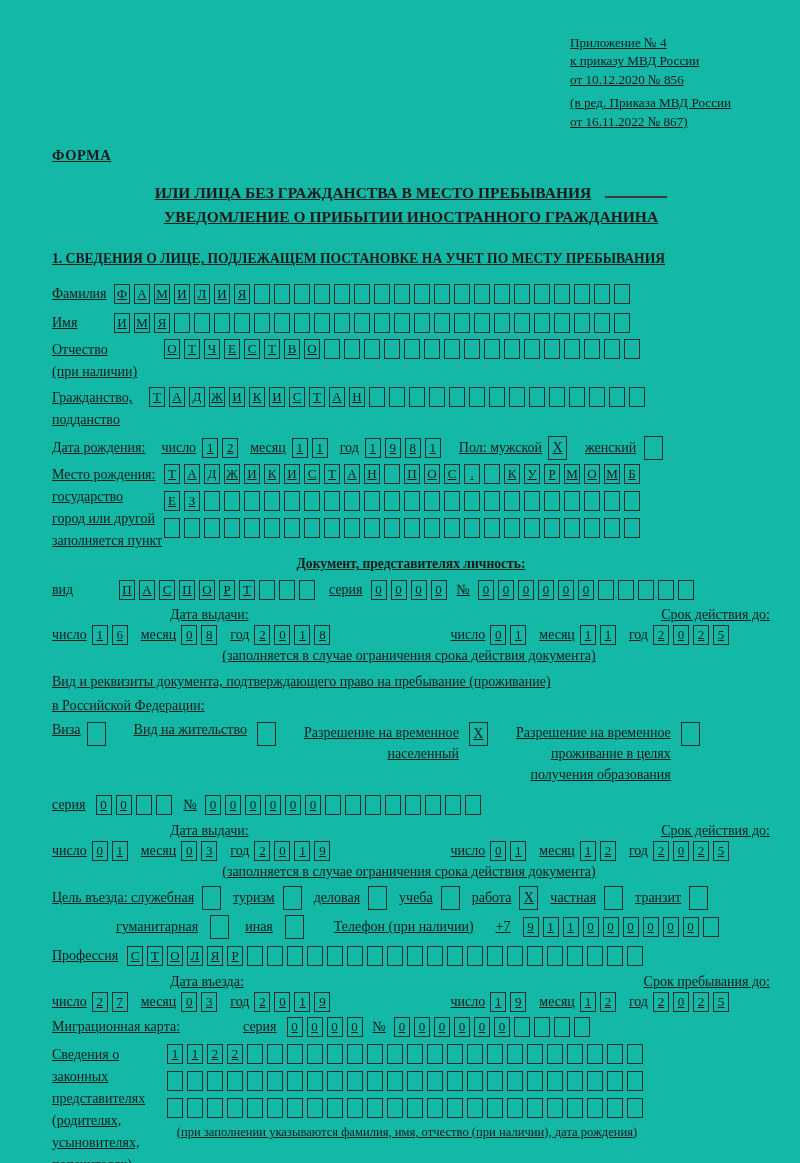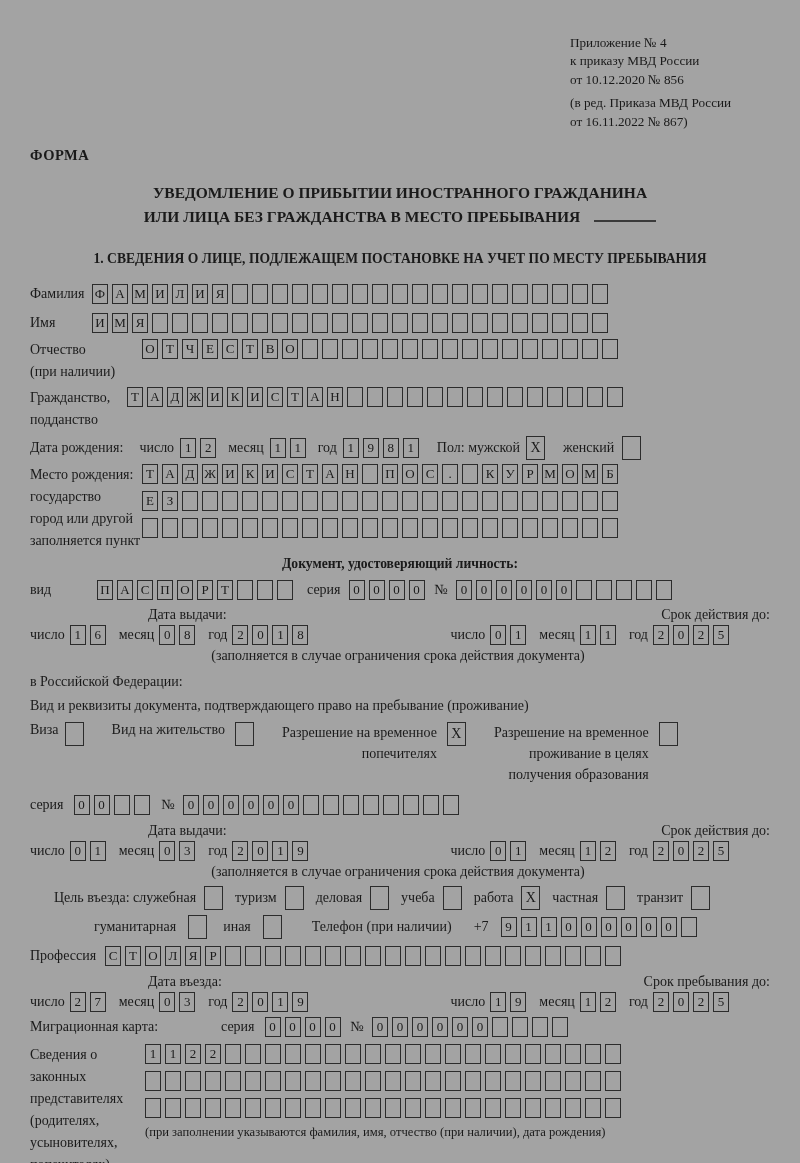--- a/index.html
+++ b/index.html
@@ -1,31 +1,32 @@
 <!DOCTYPE html>
 <html><head>
 <meta charset="utf-8">
 <style>
   * { box-sizing: border-box; margin: 0; padding: 0; }
   html, body { background: #ffffff; }
   .page {
     position: relative;
     width: 800px; height: 1163px;
-    background: #a3a3a3;
+    background: #14b8a6;
     color: #1a1a1a;
     font-family: "Liberation Serif", "DejaVu Serif", serif;
-    padding: 34px 30px 0 30px;
+    padding: 34px 30px 0 52px;
     overflow: hidden;
+    text-decoration: underline;
   }
   .appendix { margin-left: auto; width: 200px; font-size: 13.2px; line-height: 1.4; }
   .appendix .gap { margin-top: 5px; }
   .forma { text-align: left; padding-right: 36px; font-weight: bold; font-size: 14.5px; margin-top: 16px; letter-spacing: .5px; }
   .title { text-align: center; font-weight: bold; font-size: 15.5px; margin-top: 17px; line-height: 1.55; }
   .blank-line { display: inline-block; width: 62px; border-bottom: 2px solid #3a3a3a; margin-left: 14px; }
-  .sec-heading { text-align: center; font-weight: bold; font-size: 13.6px; margin-top: 22px; margin-bottom: 14px; }
+  .sec-heading { text-align: left; font-weight: bold; font-size: 13.6px; margin-top: 22px; margin-bottom: 14px; }
 
   .frow { display: flex; align-items: center; margin-bottom: 4px; min-height: 25px; }
   .align-top { align-items: flex-start; }
   .lbl { font-size: 14px; white-space: nowrap; }
   .lblcol { flex: none; font-size: 14px; line-height: 22px; }
   .cells { display: inline-flex; flex: none; }
   .cell {
     width: 16px; height: 20px; flex: none;
     border: 1.5px solid #2b2b2b; margin-right: 4px;
     display: inline-flex; align-items: center; justify-content: center;
@@ -51,45 +52,45 @@
   .dgroup { display: flex; align-items: center; }
   .dgroup .lbl { margin-right: 5px; }
   .dgroup .cells { margin-right: 9px; }
   .note { text-align: center; font-size: 14px; padding-right: 4px; margin: 0 0 5px 0; }
 
   .para { font-size: 14px; line-height: 1.65; margin-top: 6px; }
   .permit-row { align-items: flex-start; margin-top: 5px; margin-bottom: 8px; }
   .stack { text-align: right; font-size: 14px; line-height: 21px; flex: none; }
   .permit-row .cells { margin-top: 0; }
 
-  .goal-row { gap: 8px; margin-top: 6px; margin-left: 24px; }
+  .goal-row { gap: 8px; margin-top: 6px; }
   .phone-row { padding-left: 64px; gap: 12px; }
 
-  .rep-note { font-size: 12.6px; margin-top: 4px; }
+  .rep-note { font-size: 12.6px; text-align: center; margin-top: 4px; }
 </style>
 </head>
 <body>
 
 <div class="page">
 
   <div class="appendix">
     <div>Приложение № 4</div>
     <div>к приказу МВД России</div>
     <div>от 10.12.2020 № 856</div>
     <div class="gap">(в ред. Приказа МВД России</div>
     <div>от 16.11.2022 № 867)</div>
   </div>
 
   <div class="forma">ФОРМА</div>
 
   <div class="title">
-    <div>УВЕДОМЛЕНИЕ О ПРИБЫТИИ ИНОСТРАННОГО ГРАЖДАНИНА</div>
     <div>
       <span>ИЛИ ЛИЦА БЕЗ ГРАЖДАНСТВА В МЕСТО ПРЕБЫВАНИЯ</span><span class="blank-line"></span>
     </div>
+    <div>УВЕДОМЛЕНИЕ О ПРИБЫТИИ ИНОСТРАННОГО ГРАЖДАНИНА</div>
   </div>
 
   <div class="sec-heading">1. СВЕДЕНИЯ О ЛИЦЕ, ПОДЛЕЖАЩЕМ ПОСТАНОВКЕ НА УЧЕТ ПО МЕСТУ ПРЕБЫВАНИЯ</div>
 
   <div class="frow">
     <span class="lbl w62">Фамилия</span>
     <span class="cells">
         <span class="cell">Ф</span>
         <span class="cell">А</span>
         <span class="cell">М</span>
@@ -329,21 +330,21 @@
           <span class="cell"></span>
           <span class="cell"></span>
           <span class="cell"></span>
           <span class="cell"></span>
           <span class="cell"></span>
           <span class="cell"></span>
         </div>
     </div>
   </div>
 
-  <div class="doc-heading">Документ, удостоверяющий личность:</div>
+  <div class="doc-heading">Документ, представителях личность:</div>
 
   <div class="frow">
     <span class="lbl w67">вид</span>
     <span class="cells">
         <span class="cell">П</span>
         <span class="cell">А</span>
         <span class="cell">С</span>
         <span class="cell">П</span>
         <span class="cell">О</span>
         <span class="cell">Р</span>
@@ -417,36 +418,36 @@
           <span class="cell">0</span>
           <span class="cell">2</span>
           <span class="cell">5</span>
         </span>
     </div>
   </div>
 
   <div class="note">(заполняется в случае ограничения срока действия документа)</div>
 
   <div class="para">
+    <div>Вид и реквизиты документа, подтверждающего право на пребывание (проживание)</div>
     <div>в Российской Федерации:</div>
-    <div>Вид и реквизиты документа, подтверждающего право на пребывание (проживание)</div>
   </div>
 
   <div class="frow permit-row">
     <span class="lbl mr6">Виза</span>
     <span class="cells big">
         <span class="cell"></span>
       </span>
     <span class="lbl ml24 mr10">Вид на жительство</span>
     <span class="cells big">
         <span class="cell"></span>
       </span>
     <div class="stack ml24 mr10">
       <div>Разрешение на временное</div>
-      <div>попечителях</div>
+      <div>населенный</div>
     </div>
     <span class="cells big">
         <span class="cell">X</span>
       </span>
     <div class="stack ml24 mr10">
       <div>Разрешение на временное</div>
       <div>проживание в целях</div>
       <div>получения образования</div>
     </div>
     <span class="cells big">

